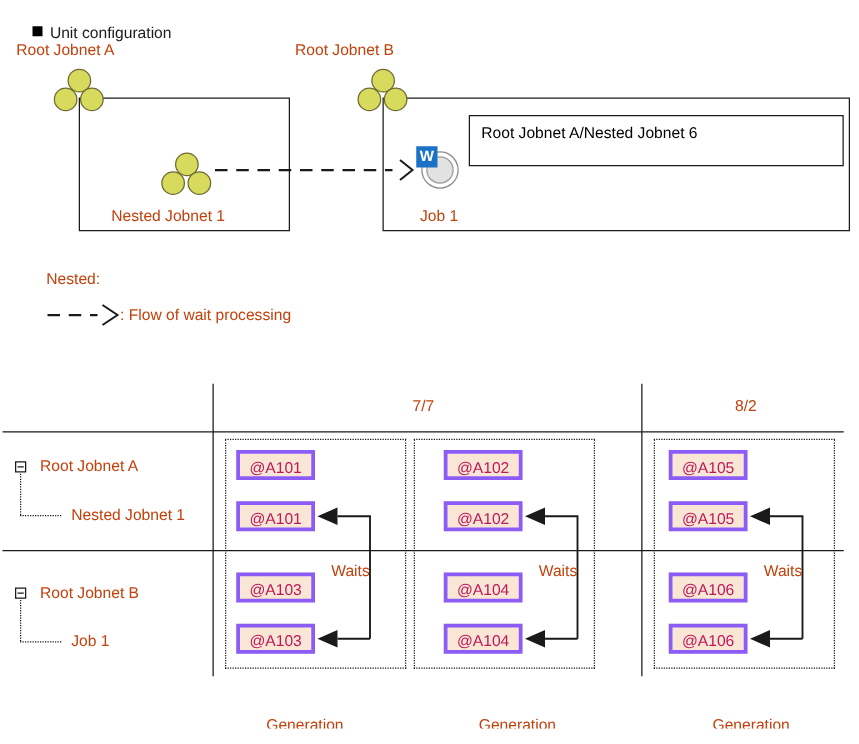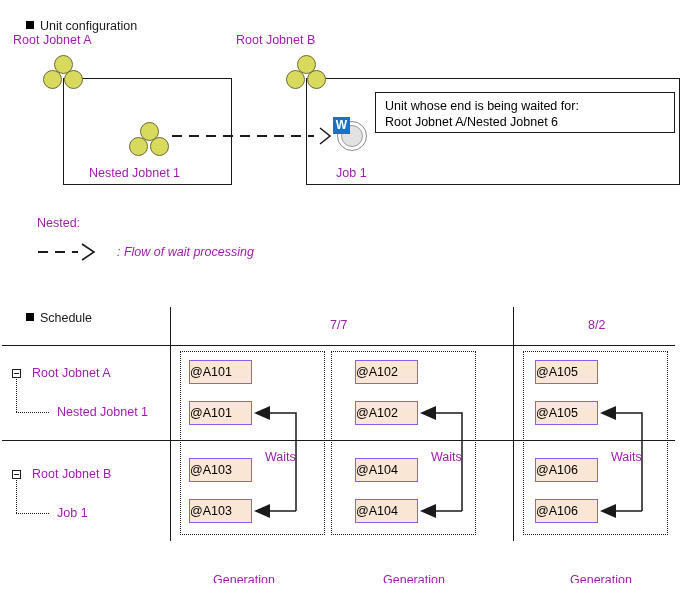--- a/index.html
+++ b/index.html
@@ -15,21 +15,21 @@
     position: relative;
     width: 687px;
     height: 583px;
     overflow: hidden;
     background: #ffffff;
   }
   .abs { position: absolute; }
   .txt {
     font-size: 12.5px;
     line-height: 15px;
-    color: #a21caf;
+    color: #c2410c;
     white-space: pre;
   }
   .section-title {
     font-size: 12.5px;
     color: #1a1a1a;
     white-space: pre;
   }
   .sq-bullet {
     display: inline-block;
     width: 8px;
@@ -92,25 +92,26 @@
   
   .gen-box {
     position:absolute;
     border:1.6px dotted #1a1a1a;
     box-sizing:border-box;
     background:transparent;
   }
   .code-box {
     position:absolute;
     background:#fae6d5;
-    border:1px solid #8b5cf6;
+    border:3px solid #8b5cf6;
     box-sizing:border-box;
     font-size:12.5px;
     line-height:22px;
-    color:#000000;
+    text-align:center;
+    color:#be185d;
     white-space:pre;
   }
   .hline { position:absolute; background:#1a1a1a; height:1.3px; }
   .vline { position:absolute; background:#1a1a1a; width:1.3px; }
 
   .tree-node {
     position:absolute;
     width:9px; height:9px;
     border:1.2px solid #1a1a1a;
     background:#ffffff;
@@ -173,35 +174,31 @@
   </svg>
 
   <div class="job-icon" style="left:337px; top:121px;">
     <div class="outer"></div>
     <div class="inner"></div>
     <div class="w-badge">W</div>
   </div>
   <div class="abs txt" style="left:336px; top:166px;">Job 1</div>
 
   <div class="abs callout" style="left:375px; top:92px; width:300px; height:41px;">
-    <div class="line">Unit whose end is being waited for:</div>
     <div class="line">Root Jobnet A/Nested Jobnet 6</div>
   </div>
 
   <div class="abs txt" style="left:37px; top:216px;">Nested:</div>
 
   <svg class="abs" style="left:38px; top:243px;" width="62" height="18">
     <line x1="0" y1="9" x2="40" y2="9" stroke="#1a1a1a" stroke-width="1.8" stroke-dasharray="10,7"></line>
     <polyline points="44,1 56,9 44,17" fill="none" stroke="#1a1a1a" stroke-width="1.6"></polyline>
   </svg>
-  <div class="abs txt" style="left:117px; top:245px;font-style:italic;">: Flow of wait processing</div>
-
-  <div class="abs section-title" style="left:12px; top:297px;">
-    <span class="sq-bullet"></span><span>Schedule</span>
-  </div>
+  <div class="abs txt" style="left:96px; top:245px;">: Flow of wait processing</div>
+
 
   <div class="vline" style="left:170px; top:307px; height:234px;"></div>
   <div class="vline" style="left:513px; top:307px; height:234px;"></div>
   <div class="hline" style="left:2px; top:345px; width:673px;"></div>
   <div class="hline" style="left:2px; top:440px; width:673px;"></div>
 
   <div class="abs txt" style="left:330px; top:318px;">7/7</div>
   <div class="abs txt" style="left:588px; top:318px;">8/2</div>
 
   <div class="tree-node" style="left:12px; top:369px;"></div>

